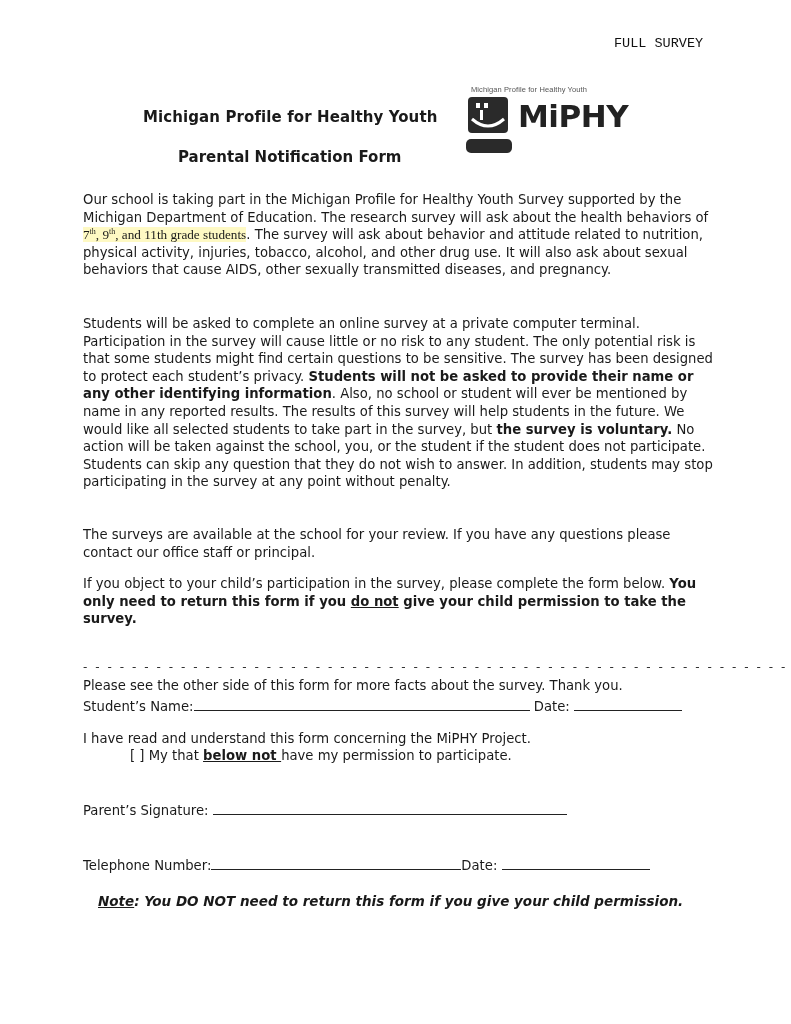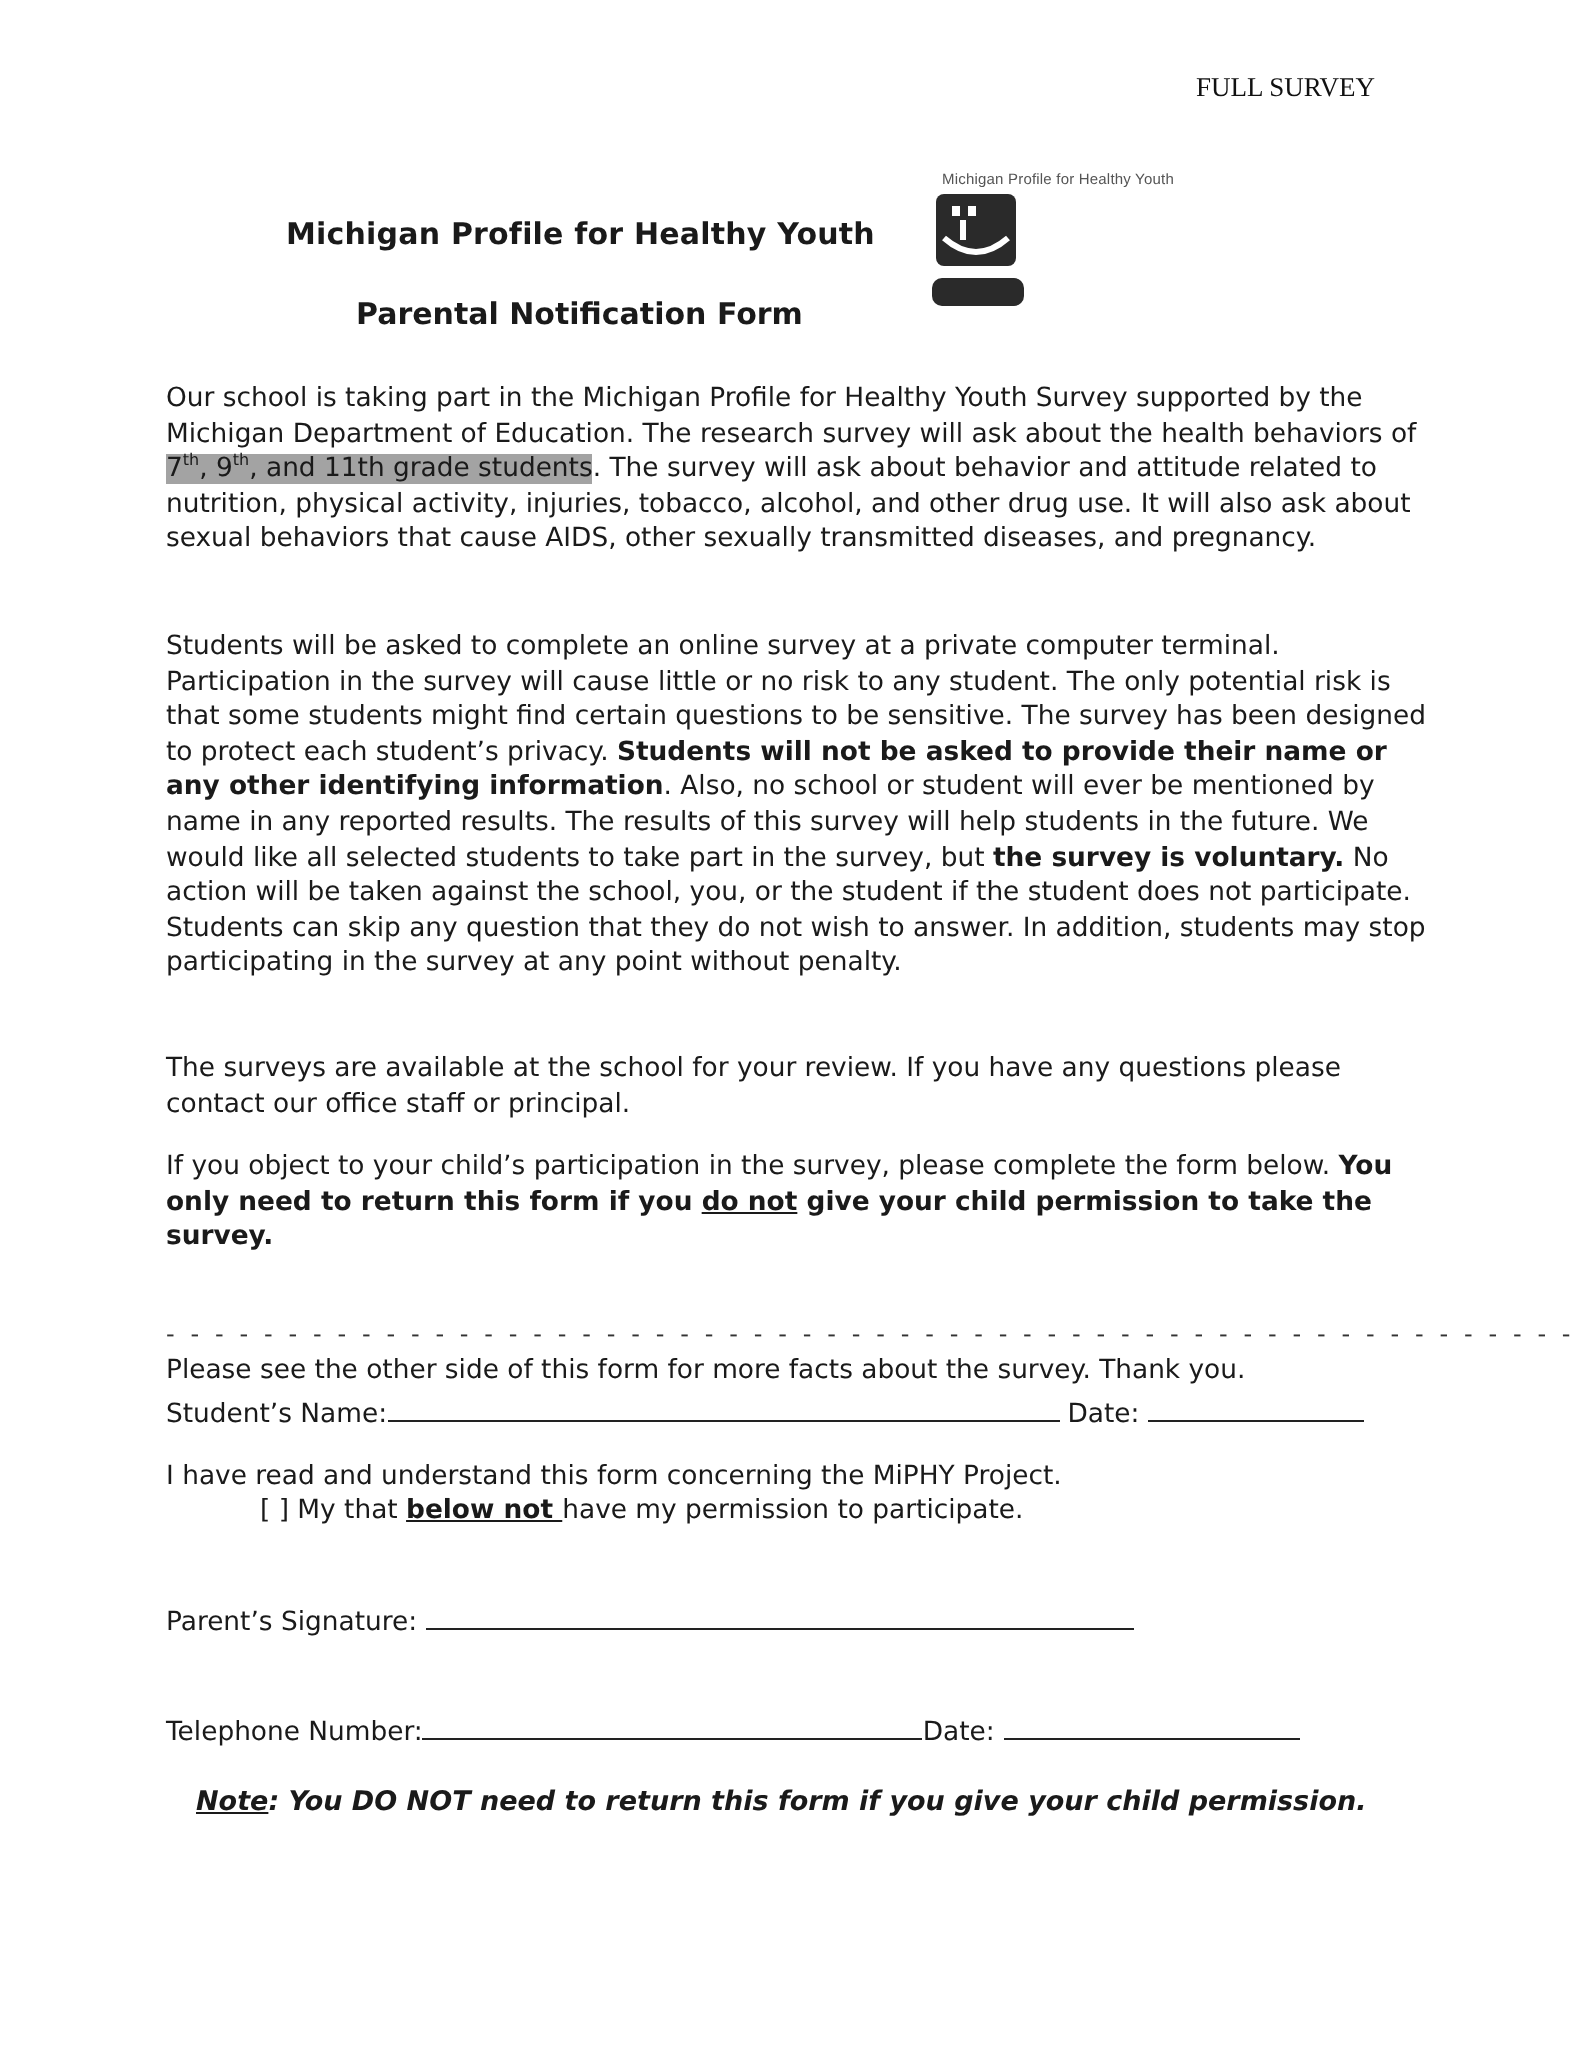--- a/index.html
+++ b/index.html
@@ -2,21 +2,21 @@
 <html><head>
 <meta charset="utf-8">
 <style>
   html, body { margin: 0; padding: 0; background: #ffffff; }
   body {
     width: 791px; height: 1024px; position: relative; overflow: hidden;
     font-family: "DejaVu Sans", sans-serif; color: #1a1a1a;
   }
   .abs { position: absolute; }
   .full-survey {
-    left: 598px; top: 36px; font-family: Liberation Serif, serif;
+    left: 614px; top: 36px; font-family: Liberation Mono, monospace;
     font-size: 13.5px; color: #111;
   }
   .title1 {
     left: 143px; top: 108px; font-weight: bold; font-size: 15px; letter-spacing: 0.1px;
   }
   .title2 {
     left: 178px; top: 148px; font-weight: bold; font-size: 15px;
   }
   .logo { left: 466px; top: 83px; width: 160px; height: 75px; }
   .logo-sub {
@@ -24,21 +24,21 @@
     font-family: "Liberation Sans", sans-serif; letter-spacing: 0.1px;
   }
   .logo-text {
     position: absolute; left: 52px; top: 15px; font-size: 31px; font-weight: bold;
     font-family: "DejaVu Sans", sans-serif; color: #222; letter-spacing: -0.5px;
   }
   .para {
     left: 83px; width: 640px; font-size: 13.2px; line-height: 17.6px;
   }
   .para p { margin: 0; }
-  .hl { background: #a3a3a3; }
+  .hl { background: #fef9c3; font-family: Liberation Serif, serif; }
   .b { font-weight: bold; }
   .u { text-decoration: underline; }
   sup { font-size: 8px; line-height: 0; }
   .dashes {
     left: 83px; top: 660px; font-size: 12px; letter-spacing: 2.05px; color: #333; white-space: nowrap;
   }
   .line { display: inline-block; border-bottom: 1px solid #222; height: 14px; vertical-align: baseline; }
   .row { left: 83px; font-size: 13.2px; white-space: nowrap; }
   .note { left: 82px; top: 893px; font-size: 13.5px; font-weight: bold; font-style: italic; margin-left: 16px; }
 </style>
@@ -53,20 +53,21 @@
 <div class="abs logo">
   <div class="logo-sub">Michigan Profile for Healthy Youth</div>
   <svg width="48" height="62" viewBox="0 0 48 62" style="position:absolute;left:0;top:12px;">
     <rect x="2" y="2" width="40" height="36" rx="4" fill="#2a2a2a"></rect>
     <rect x="10" y="8" width="4" height="5" fill="#fff"></rect>
     <rect x="18" y="8" width="4" height="5" fill="#fff"></rect>
     <rect x="14" y="15" width="3" height="10" fill="#fff"></rect>
     <path d="M6 24 Q22 38 38 24" stroke="#fff" stroke-width="3" fill="none"></path>
     <rect x="0" y="44" width="46" height="14" rx="5" fill="#2a2a2a"></rect>
   </svg>
+  <div class="logo-text">MiPHY</div>
 </div>
 
 <div class="abs para" style="top:191px;">
   <p><span>Our school is taking part in the Michigan Profile for Healthy Youth Survey supported by the Michigan Department of Education. The research survey will ask about the health behaviors of </span><span class="hl"><span>7</span><sup>th</sup><span>, 9</span><sup>th</sup><span>, and 11th grade students</span></span><span>. The survey will ask about behavior and attitude related to nutrition, physical activity, injuries, tobacco, alcohol, and other drug use. It will also ask about sexual behaviors that cause AIDS, other sexually transmitted diseases, and pregnancy.</span></p>
 </div>
 
 <div class="abs para" style="top:315px;">
   <p><span>Students will be asked to complete an online survey at a private computer terminal. Participation in the survey will cause little or no risk to any student. The only potential risk is that some students might find certain questions to be sensitive. The survey has been designed to protect each student’s privacy. </span><span class="b">Students will not be asked to provide their name or any other identifying information</span><span>. Also, no school or student will ever be mentioned by name in any reported results. The results of this survey will help students in the future. We would like all selected students to take part in the survey, but </span><span class="b">the survey is voluntary.</span><span> No action will be taken against the school, you, or the student if the student does not participate. Students can skip any question that they do not wish to answer. In addition, students may stop participating in the survey at any point without penalty.</span></p>
 </div>
 

